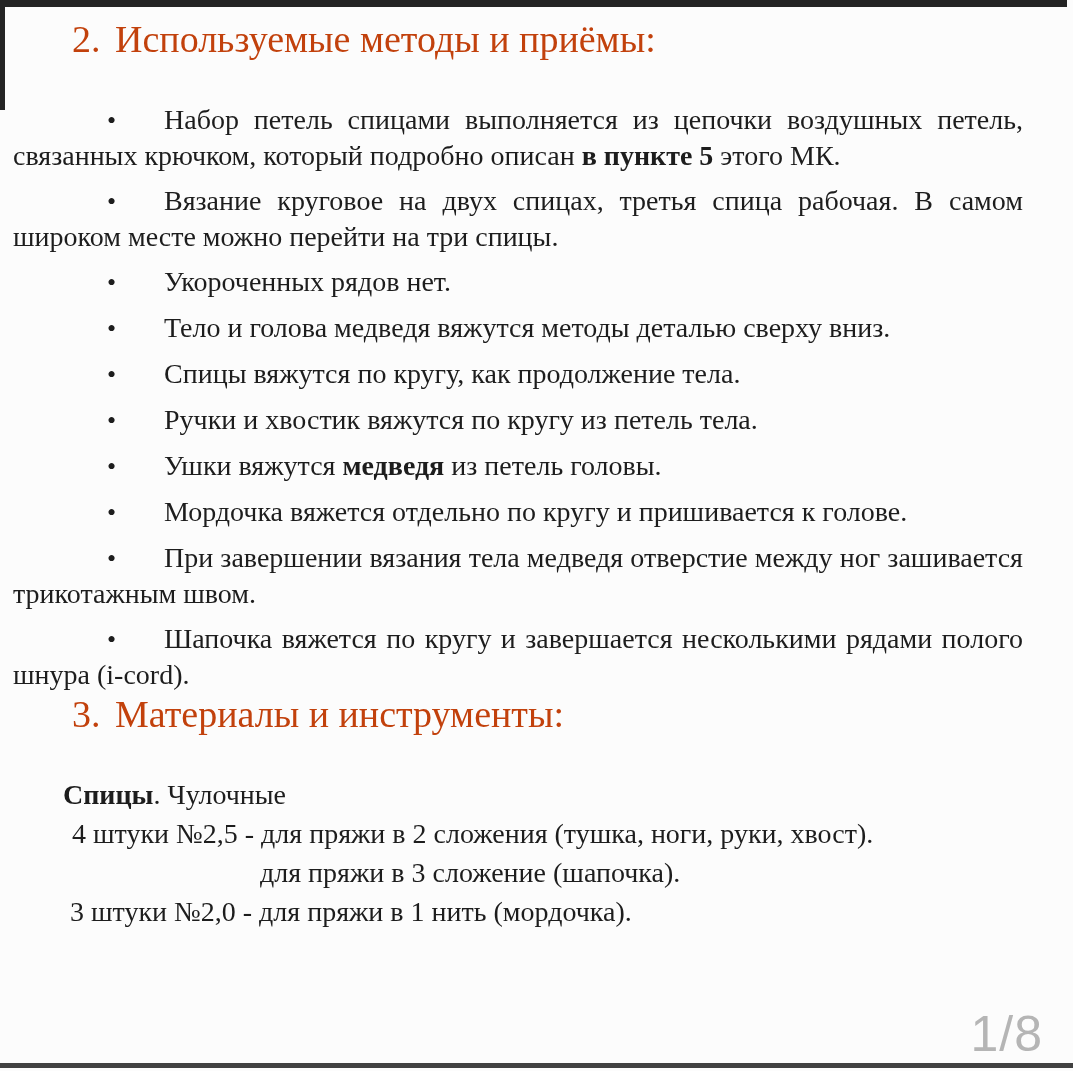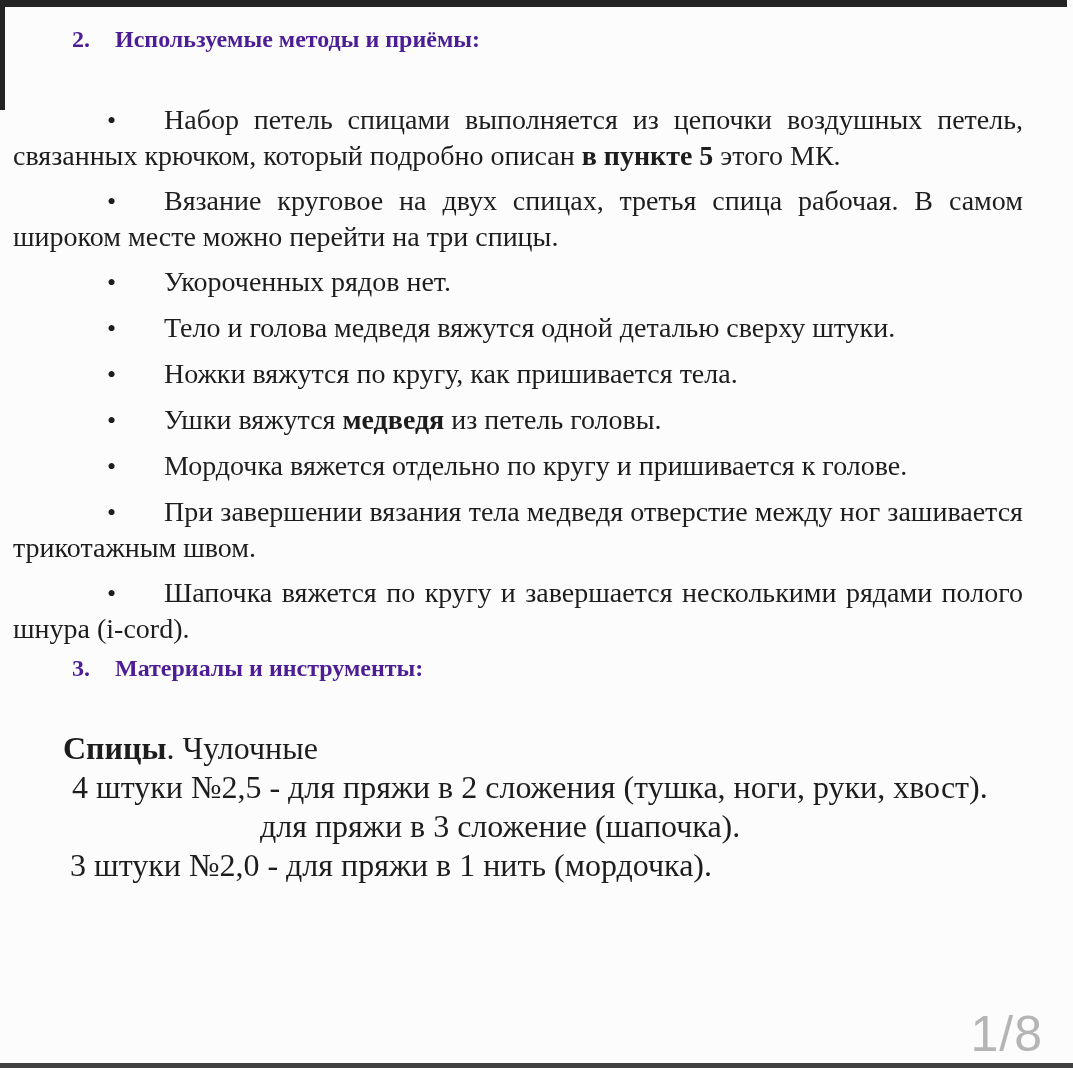--- a/index.html
+++ b/index.html
@@ -33,24 +33,24 @@
     background: #414141;
   }
 
   .content {
     position: absolute;
     top: 0; left: 0; right: 0; bottom: 0;
     padding: 0 50px 0 13px;
   }
 
   .heading {
-    font-weight: bold;
-    font-size: 24px;
+    font-weight: normal;
+    font-size: 38px;
     line-height: 35px;
-    color: #4c1d95;
+    color: #c2410c;
   }
   .heading-2 { margin-top: 22px; }
   .heading-3 { }
   .heading .num {
     display: inline-block;
     width: 43px;
     padding-left: 0;
   }
   .heading { padding-left: 59px; }
 
@@ -66,21 +66,21 @@
   p.bullet .dot {
     display: inline-block;
     width: 57px;
     text-indent: 0;
     font-size: 26px;
   }
   .b { font-weight: bold; }
 
   .materials {
     margin-top: 43px;
-    font-size: 32px;
+    font-size: 28px;
     line-height: 39px;
   }
   .materials .m-line0 { padding-left: 50px; }
   .materials .m-line1 { padding-left: 59px; }
   .materials .m-line2 { padding-left: 247px; }
   .materials .m-line3 { padding-left: 57px; }
 
   .page-indicator {
     position: absolute;
     right: 30px;
@@ -102,22 +102,23 @@
   <div class="edge-bottom"></div>
 
   <div class="content">
 
     <div class="heading heading-2"><span class="num">2.</span><span>Используемые методы и приёмы:</span></div>
 
     <div class="bullets">
       <p class="bullet"><span class="dot">•</span><span>Набор петель спицами выполняется из цепочки воздушных петель, связанных крючком, который подробно описан </span><span class="b">в пункте 5</span><span> этого МК.</span></p>
       <p class="bullet"><span class="dot">•</span><span>Вязание круговое на двух спицах, третья спица рабочая. В самом широком месте можно перейти на три спицы.</span><span class="b"></span><span></span></p>
       <p class="bullet"><span class="dot">•</span><span>Укороченных рядов нет.</span><span class="b"></span><span></span></p>
-      <p class="bullet"><span class="dot">•</span><span>Тело и голова медведя вяжутся одной деталью сверху штуки.</span><span class="b"></span><span></span></p>
-      <p class="bullet"><span class="dot">•</span><span>Ножки вяжутся по кругу, как пришивается тела.</span><span class="b"></span><span></span></p>
+      <p class="bullet"><span class="dot">•</span><span>Тело и голова медведя вяжутся методы деталью сверху вниз.</span><span class="b"></span><span></span></p>
+      <p class="bullet"><span class="dot">•</span><span>Спицы вяжутся по кругу, как продолжение тела.</span><span class="b"></span><span></span></p>
+      <p class="bullet"><span class="dot">•</span><span>Ручки и хвостик вяжутся по кругу из петель тела.</span><span class="b"></span><span></span></p>
       <p class="bullet"><span class="dot">•</span><span>Ушки вяжутся </span><span class="b">медведя</span><span> из петель головы.</span></p>
       <p class="bullet"><span class="dot">•</span><span>Мордочка вяжется отдельно по кругу и пришивается к голове.</span><span class="b"></span><span></span></p>
       <p class="bullet"><span class="dot">•</span><span>При завершении вязания тела медведя отверстие между ног зашивается трикотажным швом.</span><span class="b"></span><span></span></p>
       <p class="bullet"><span class="dot">•</span><span>Шапочка вяжется по кругу и завершается несколькими рядами полого шнура (i-cord).</span><span class="b"></span><span></span></p>
     </div>
 
     <div class="heading heading-3"><span class="num">3.</span><span>Материалы и инструменты:</span></div>
 
     <div class="materials">
       <div class="m-line0"><span class="b">Спицы</span><span>. Чулочные</span></div>

